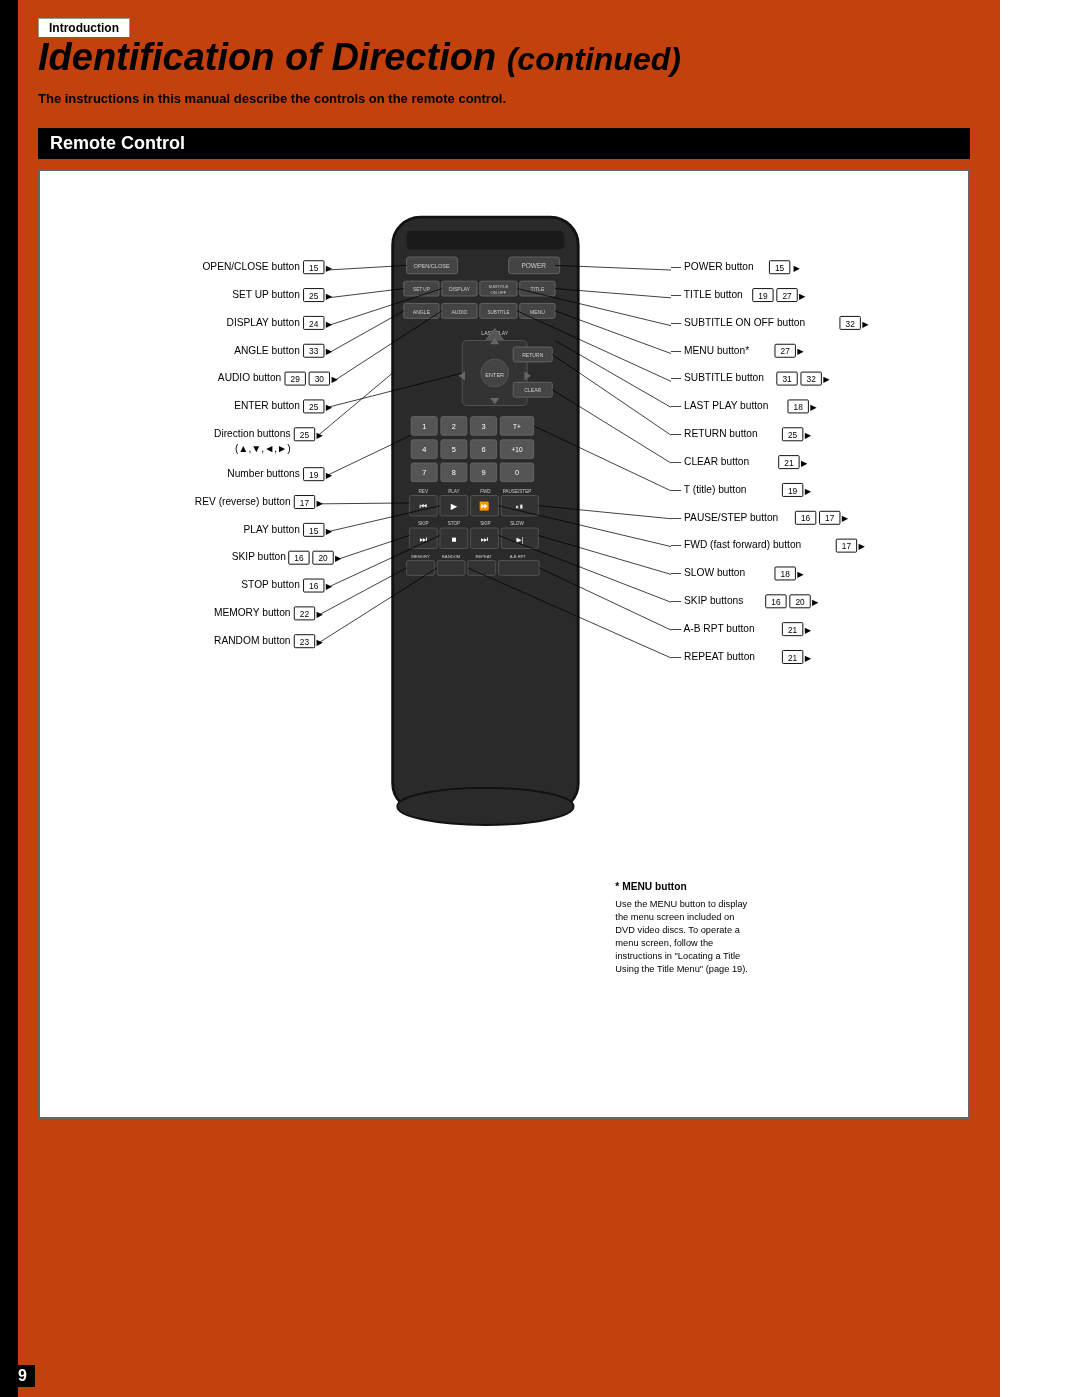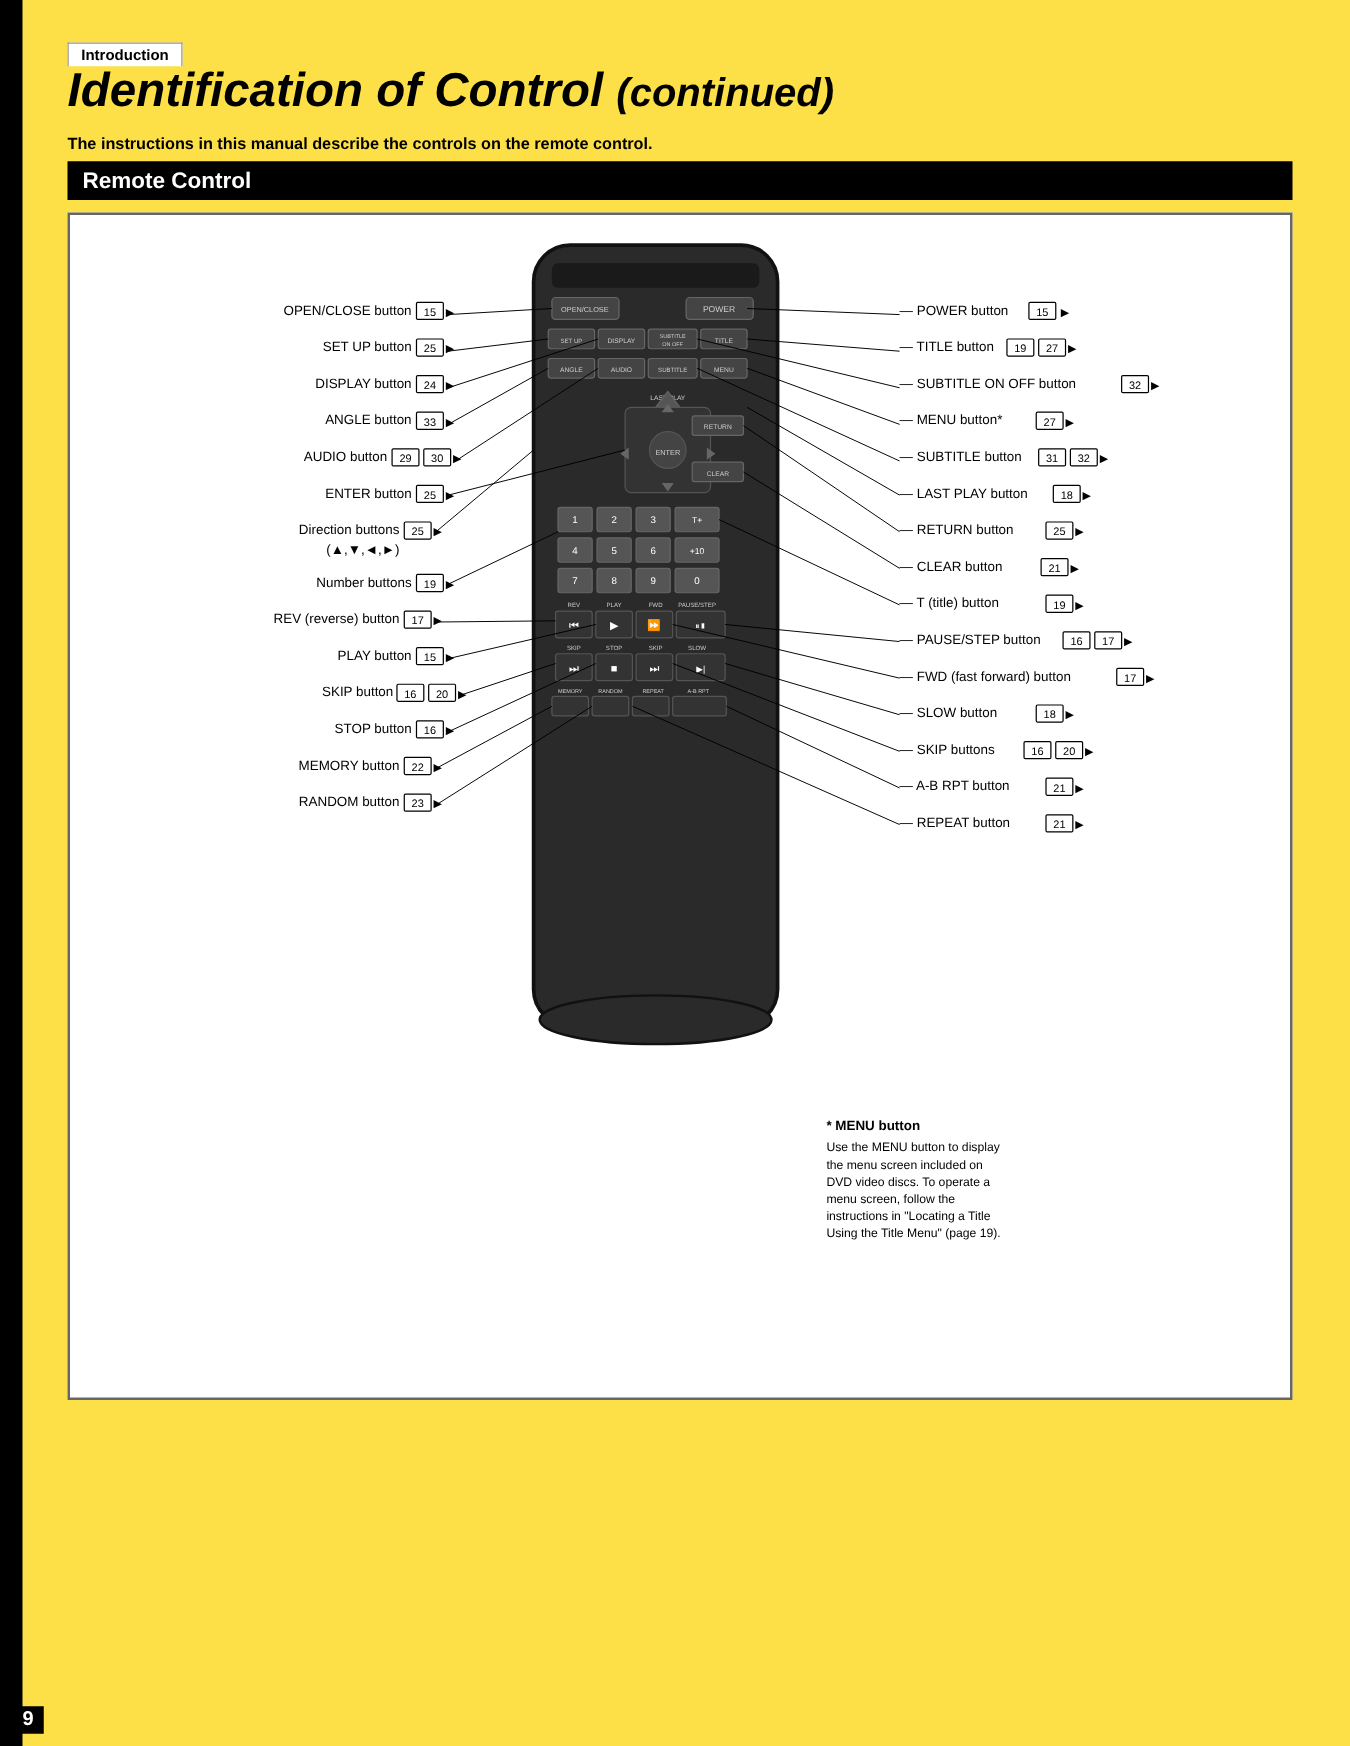--- a/index.html
+++ b/index.html
@@ -6,24 +6,24 @@
     body {
       width: 1080px;
       min-height: 1397px;
       background: #ffffff;
       font-family: Arial, Helvetica, sans-serif;
       font-size: 13px;
       color: #000;
     }
 
     .page-wrapper {
-      width: 1080px;
+      width: 1000px;
       min-height: 1397px;
-      background: #fde047;
-      padding: 16px;
+      background: #c2410c;
+      padding: 0;
       position: relative;
     }
 
     
     .left-bar {
       position: absolute;
       left: 0;
       top: 0;
       width: 18px;
       height: 100%;
@@ -58,21 +58,21 @@
     }
 
     .main-title span.continued {
       font-size: 32px;
     }
 
     
     .description {
       font-size: 13px;
       font-weight: bold;
-      margin-bottom: 5px;
+      margin-bottom: 20px;
       line-height: 1.5;
     }
 
     
     .section-header {
       background: #000;
       color: #fff;
       padding: 5px 12px;
       font-size: 18px;
       font-weight: bold;
@@ -108,21 +108,21 @@
 <div class="page-wrapper">
   <div class="left-bar"></div>
 
   <div class="content-area">
     
     
     <div class="intro-tab">Introduction</div>
     
     
     <h1 class="main-title">
-      <span>Identification of Control</span>
+      <span>Identification of Direction</span>
       <span class="continued"> (<span>continued</span>)</span>
     </h1>
     
     
     <div class="description">
       <div>The instructions in this manual describe the controls on the remote control.</div>
     </div>
     
     
     <div class="section-header">Remote Control</div>

